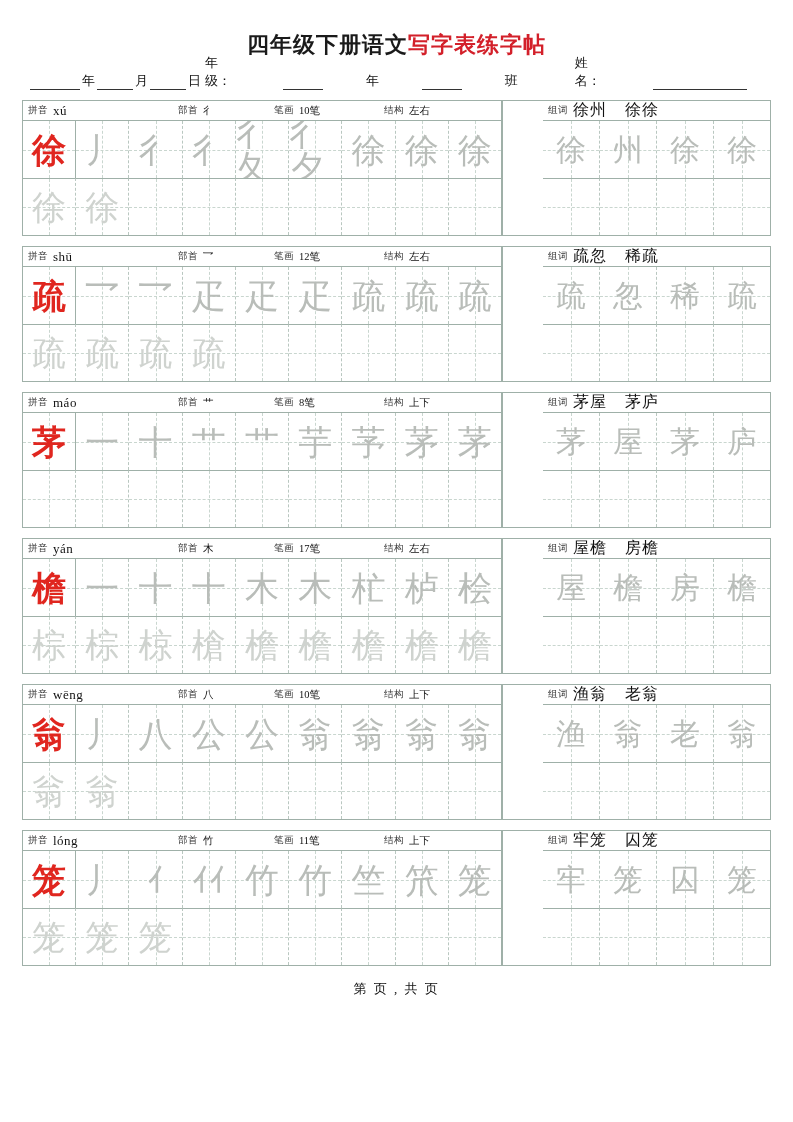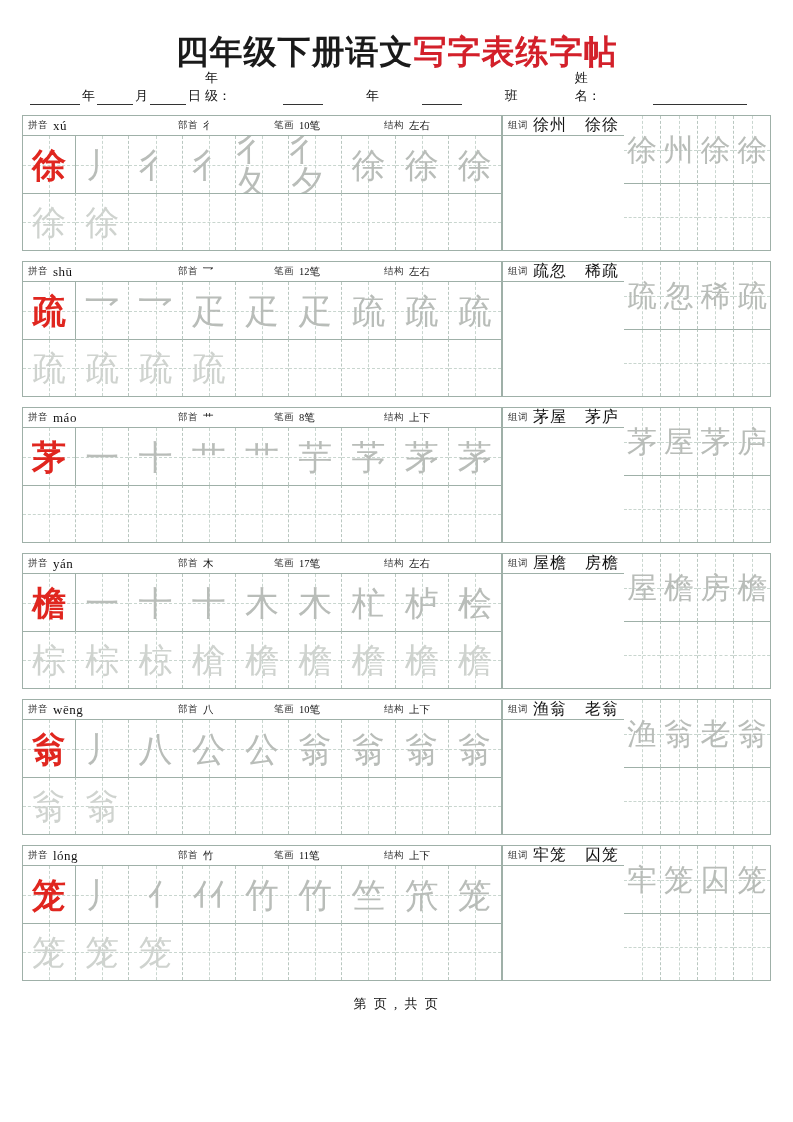--- a/index.html
+++ b/index.html
@@ -18,21 +18,21 @@
     width: 793px;
     height: 1122px;
     box-sizing: border-box;
     padding: 18px 22px 10px 22px;
     position: relative;
   }
 
   
   .title {
     text-align: center;
-    font-size: 33px;
+    font-size: 22px;
     font-weight: bold;
     letter-spacing: 1px;
     margin: 12px 0 6px 0;
     font-family: "DejaVu Serif", serif;
   }
   .title .t-black { color: #1a1a1a; }
   .title .t-red { color: #d3202a; }
 
   
   .header-line {
@@ -64,21 +64,22 @@
     border: 1px solid #9fb0a8;
     box-sizing: border-box;
     display: flex;
     flex-direction: column;
   }
   .panel-right {
     flex: 1;
     border: 1px solid #9fb0a8;
     box-sizing: border-box;
     display: flex;
-    flex-direction: row;
+    flex-direction: column;
+    padding-left: 40px;
   }
 
   
   .info-bar {
     display: flex;
     align-items: center;
     height: 20px;
     border-bottom: 1px solid #9fb0a8;
     font-size: 10px;
     color: #222;

